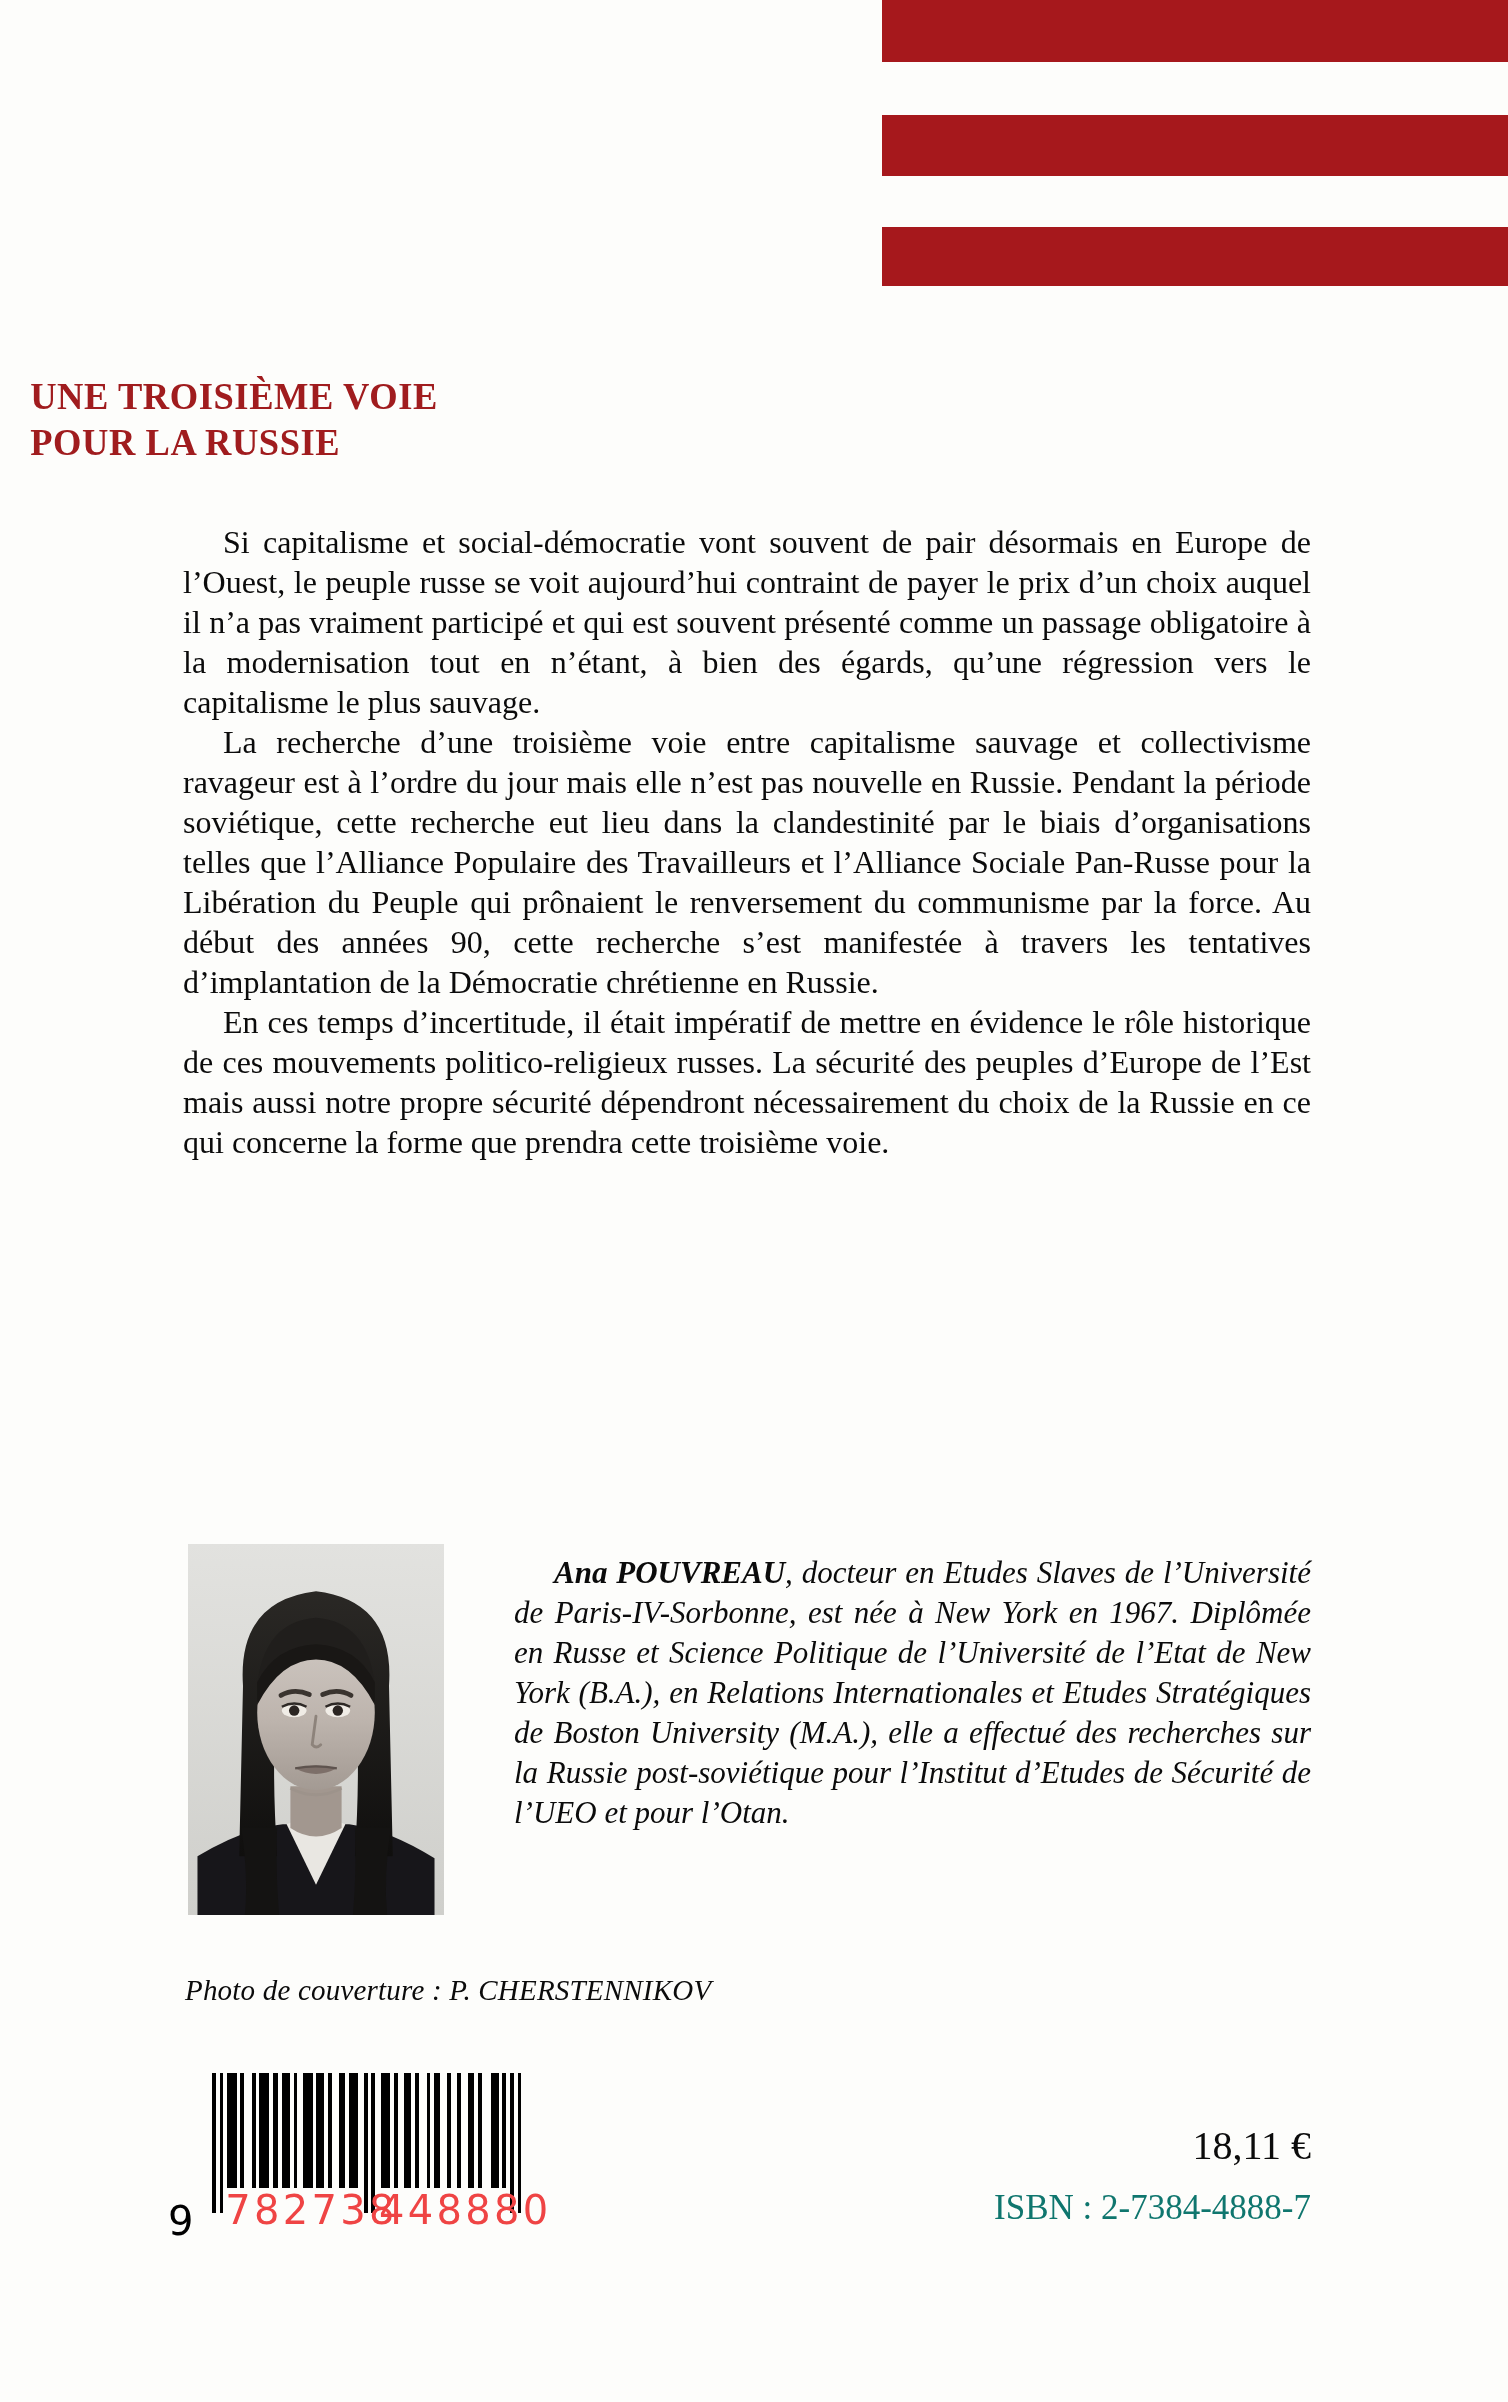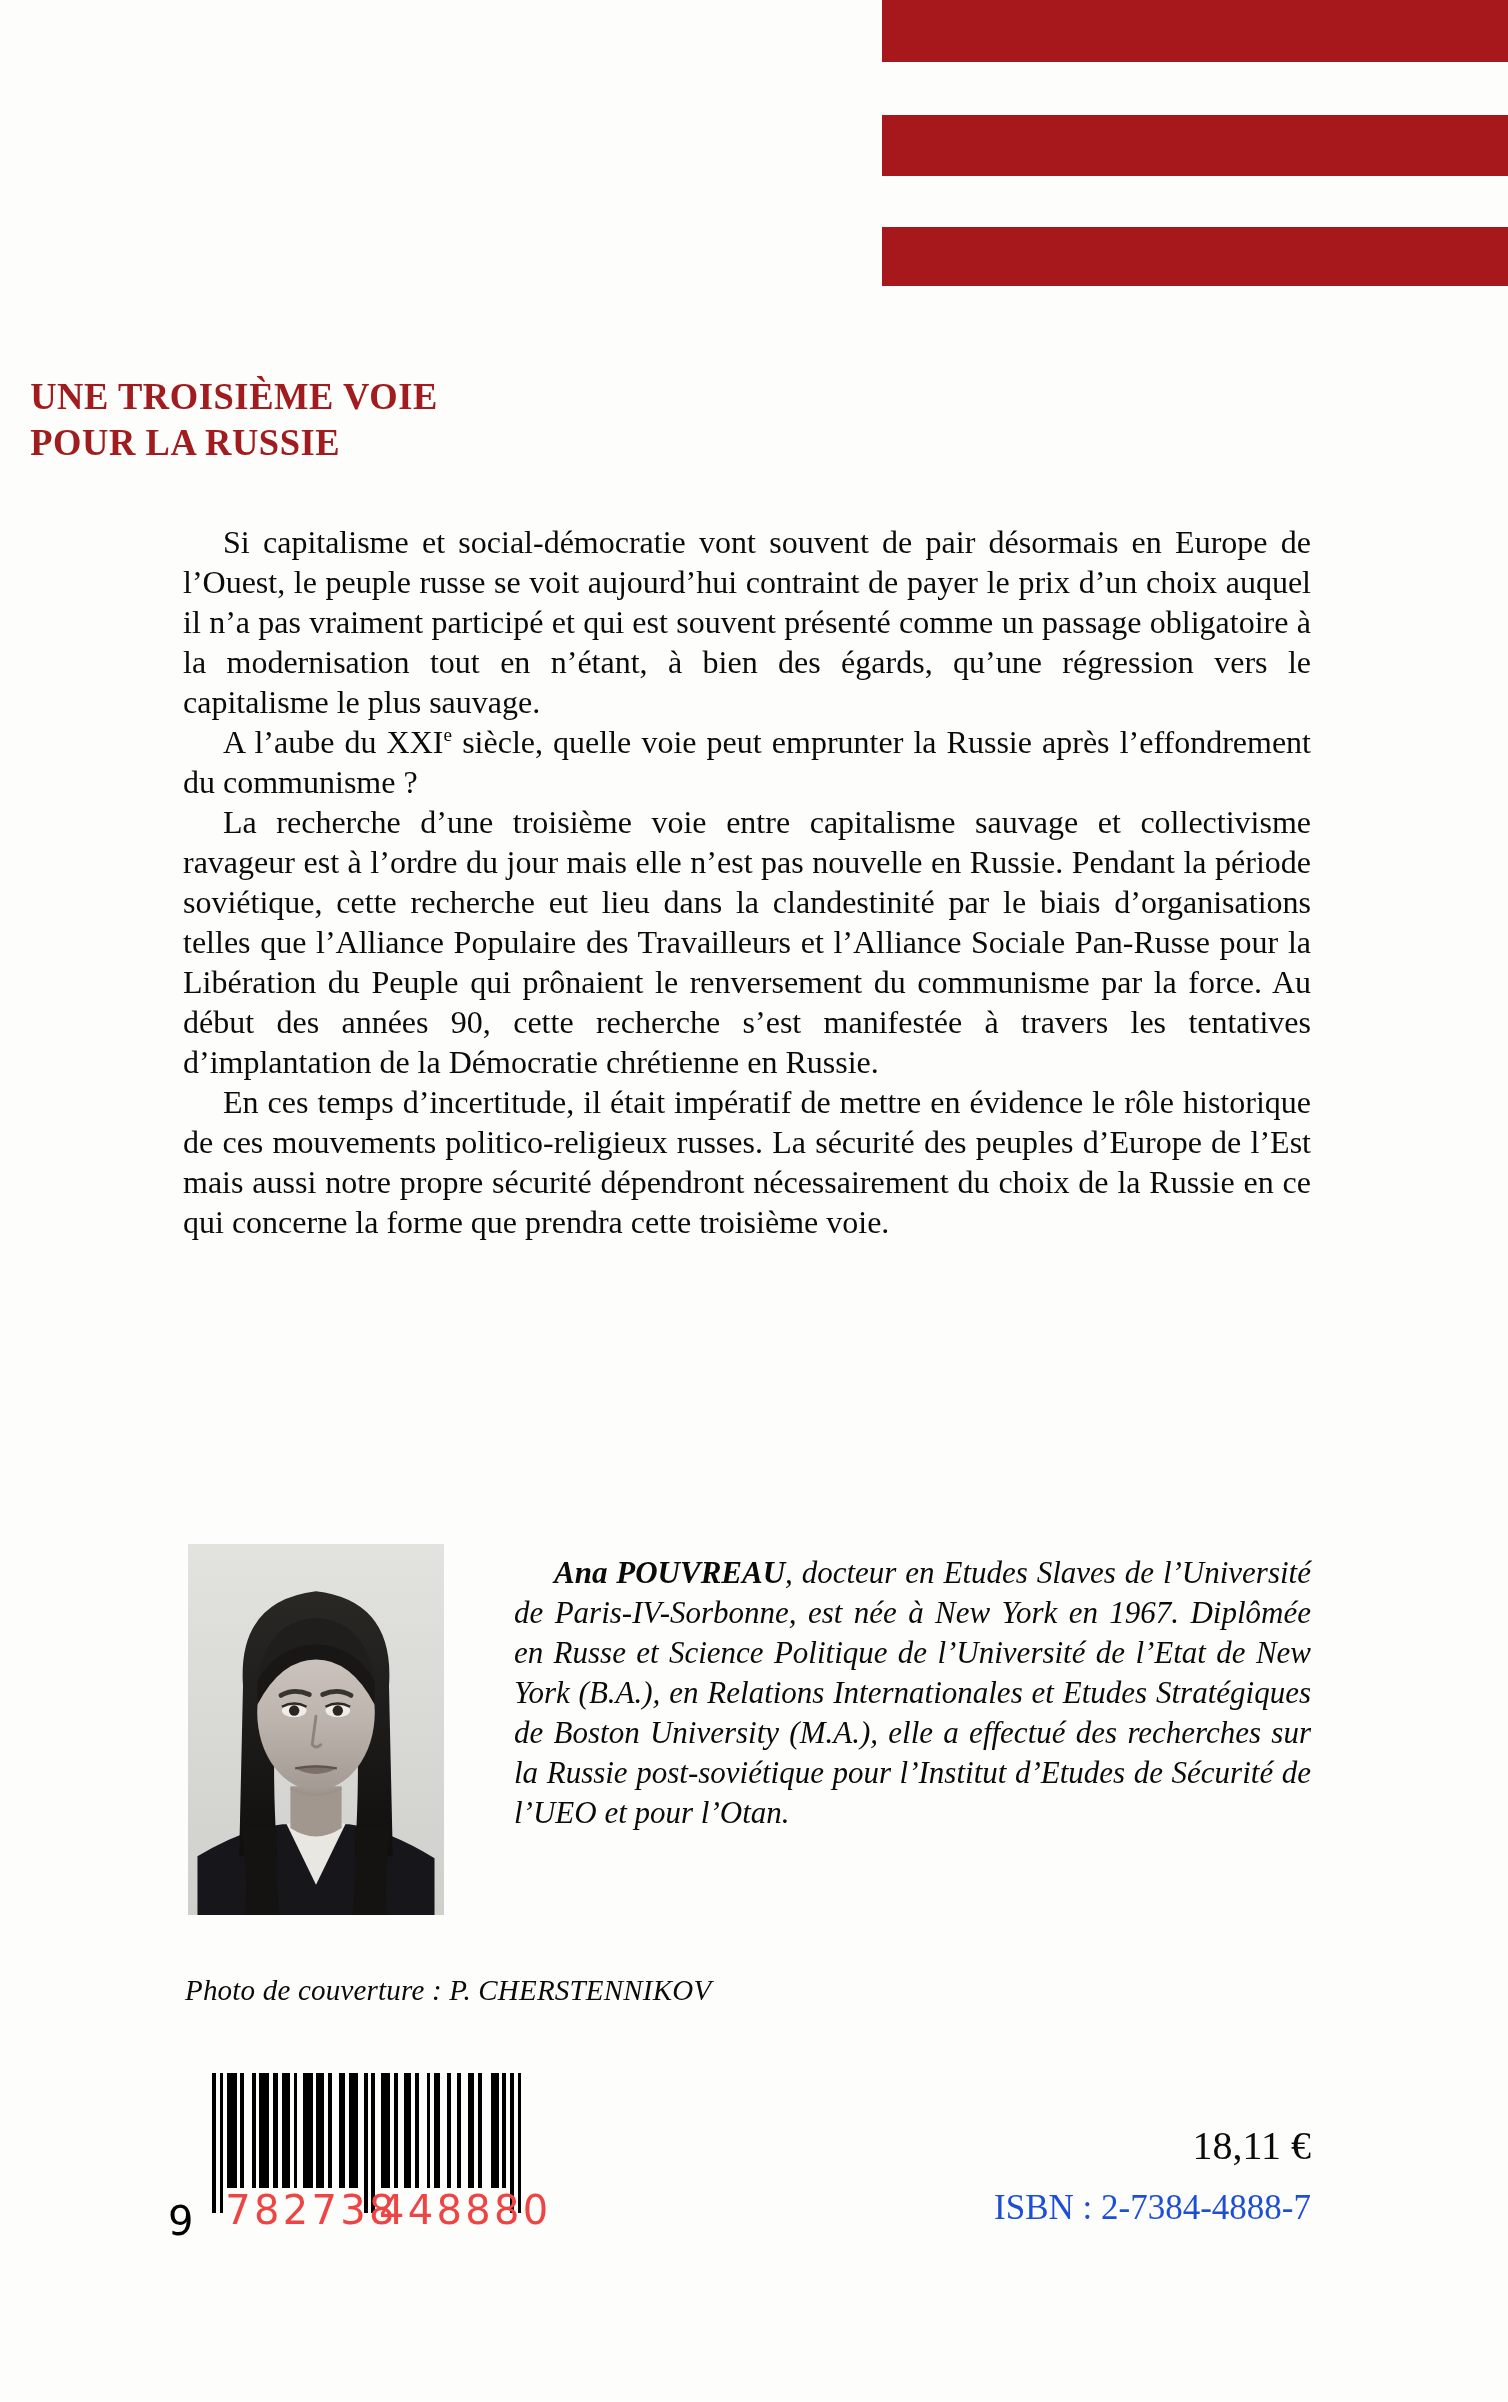--- a/index.html
+++ b/index.html
@@ -177,40 +177,39 @@
     font-size: 40px;
     color: #0b0b0b;
     font-family: "Liberation Serif", serif;
     white-space: nowrap;
   }
   .isbn {
     position: absolute;
     right: 197px;
     top: 2188px;
     font-size: 35px;
-    color: #1d4ed8;
+    color: #0f766e;
     font-family: "Liberation Serif", serif;
     white-space: nowrap;
   }
 </style>
 </head>
 <body>
 
 <div class="bar" id="bar-1"></div>
 <div class="bar" id="bar-2"></div>
 <div class="bar" id="bar-3"></div>
 
 <div class="title-block">
   <span class="title-line">UNE TROISIÈME VOIE</span>
   <span class="title-line">POUR LA RUSSIE</span>
 </div>
 
 <div class="body-col">
   <p class="para">Si capitalisme et social-démocratie vont souvent de pair désormais en Europe de l’Ouest, le peuple russe se voit aujourd’hui contraint de payer le prix d’un choix auquel il n’a pas vraiment participé et qui est souvent présenté comme un passage obligatoire à la modernisation tout en n’étant, à bien des égards, qu’une régression vers le capitalisme le plus sauvage.</p>
-  <p class="para"><span>A l’aube du XXI</span><sup>e</sup><span> siècle, quelle voie peut emprunter la Russie après l’effondrement du communisme ?</span></p>
   <p class="para">La recherche d’une troisième voie entre capitalisme sauvage et collectivisme ravageur est à l’ordre du jour mais elle n’est pas nouvelle en Russie. Pendant la période soviétique, cette recherche eut lieu dans la clandestinité par le biais d’organisations telles que l’Alliance Populaire des Travailleurs et l’Alliance Sociale Pan-Russe pour la Libération du Peuple qui prônaient le renversement du communisme par la force. Au début des années 90, cette recherche s’est manifestée à travers les tentatives d’implantation de la Démocratie chrétienne en Russie.</p>
   <p class="para">En ces temps d’incertitude, il était impératif de mettre en évidence le rôle historique de ces mouvements politico-religieux russes. La sécurité des peuples d’Europe de l’Est mais aussi notre propre sécurité dépendront nécessairement du choix de la Russie en ce qui concerne la forme que prendra cette troisième voie.</p>
 </div>
 
 <div class="author-wrap">
 
   <div class="photo">
     <svg viewBox="0 0 270 392" preserveAspectRatio="none">
       <defs>
         <linearGradient id="bgg" x1="0" y1="0" x2="0" y2="1">

